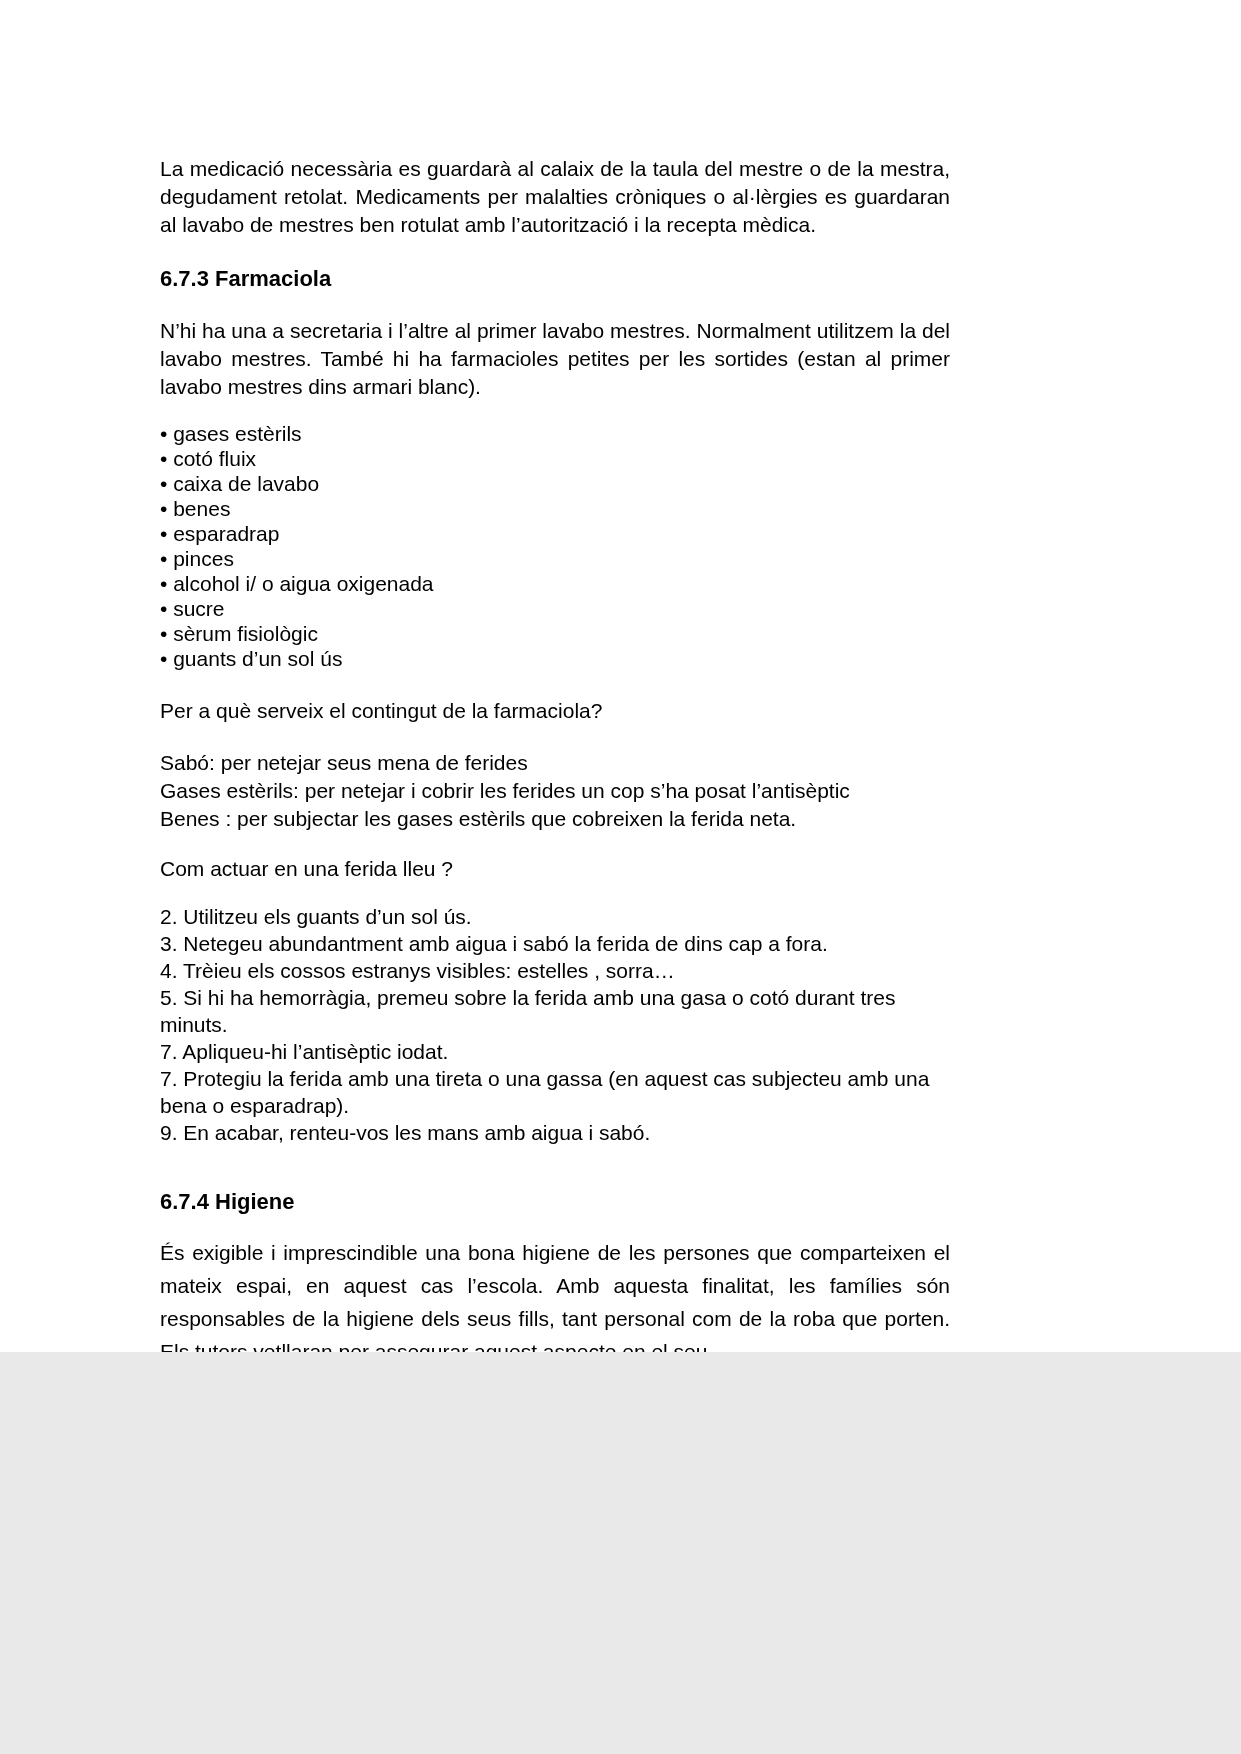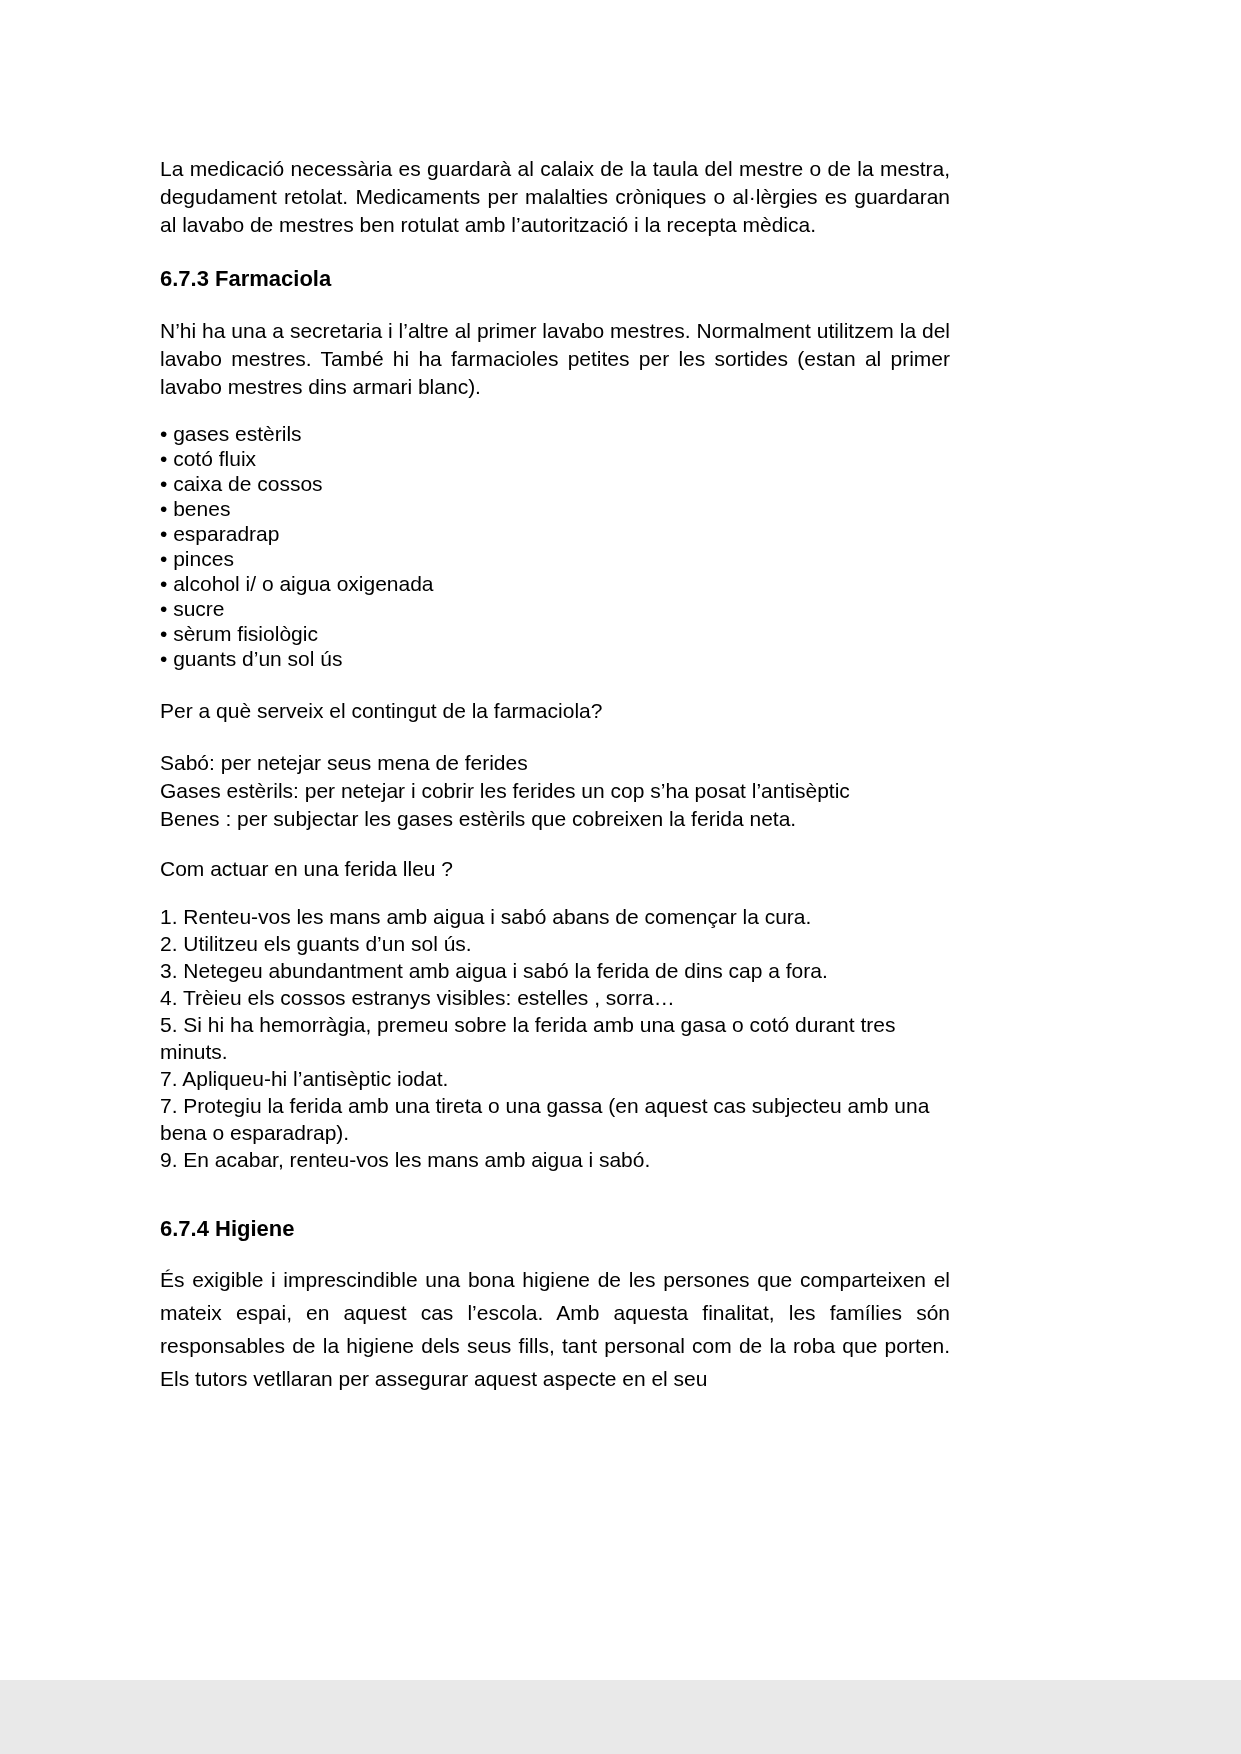--- a/index.html
+++ b/index.html
@@ -3,21 +3,21 @@
 <meta charset="utf-8">
 <style>
   html, body {
     margin: 0;
     padding: 0;
     background: #e9e9e9;
   }
   .page {
     position: relative;
     width: 1241px;
-    height: 1680px;
+    height: 1352px;
     margin: 0 auto;
     background: #ffffff;
     box-sizing: border-box;
     padding: 155px 291px 0 160px;
     font-family: "Liberation Sans", sans-serif;
     font-size: 21px;
     color: #000000;
     overflow: hidden;
   }
   .para {
@@ -78,42 +78,41 @@
 
   <p class="para justify">La medicació necessària es guardarà al calaix de la taula del mestre o de la mestra, degudament retolat. Medicaments per malalties cròniques o al·lèrgies es guardaran al lavabo de mestres ben rotulat amb l’autorització i la recepta mèdica.</p>
 
   <h2 class="heading">6.7.3 Farmaciola</h2>
 
   <p class="para justify para-farmaciola">N’hi ha una a secretaria i l’altre al primer lavabo mestres. Normalment utilitzem la del lavabo mestres. També hi ha farmacioles petites per les sortides (estan al primer lavabo mestres dins armari blanc).</p>
 
   <ul class="bullets">
     <li>• gases estèrils</li>
     <li>• cotó fluix</li>
-    <li>• caixa de cossos</li>
+    <li>• caixa de lavabo</li>
     <li>• benes</li>
     <li>• esparadrap</li>
     <li>• pinces</li>
     <li>• alcohol i/ o aigua oxigenada</li>
     <li>• sucre</li>
     <li>• sèrum fisiològic</li>
     <li>• guants d’un sol ús</li>
   </ul>
 
   <p class="question">Per a què serveix el contingut de la farmaciola?</p>
 
   <div class="uses">
     <div>Sabó: per netejar seus mena de ferides</div>
     <div>Gases estèrils: per netejar i cobrir les ferides un cop s’ha posat l’antisèptic</div>
     <div>Benes : per subjectar les gases estèrils que cobreixen la ferida neta.</div>
   </div>
 
   <p class="question question-2">Com actuar en una ferida lleu ?</p>
 
   <div class="steps">
-    <div>1. Renteu-vos les mans amb aigua i sabó abans de començar la cura.</div>
     <div>2. Utilitzeu els guants d’un sol ús.</div>
     <div>3. Netegeu abundantment amb aigua i sabó la ferida de dins cap a fora.</div>
     <div>4. Trèieu els cossos estranys visibles: estelles , sorra…</div>
     <div>5. Si hi ha hemorràgia, premeu sobre la ferida amb una gasa o cotó durant tres minuts.</div>
     <div>7. Apliqueu-hi l’antisèptic iodat.</div>
     <div>7. Protegiu la ferida amb una tireta o una gassa (en aquest cas subjecteu amb una bena o esparadrap).</div>
     <div>9. En acabar, renteu-vos les mans amb aigua i sabó.</div>
   </div>
 
   <h2 class="heading heading-2">6.7.4 Higiene</h2>

